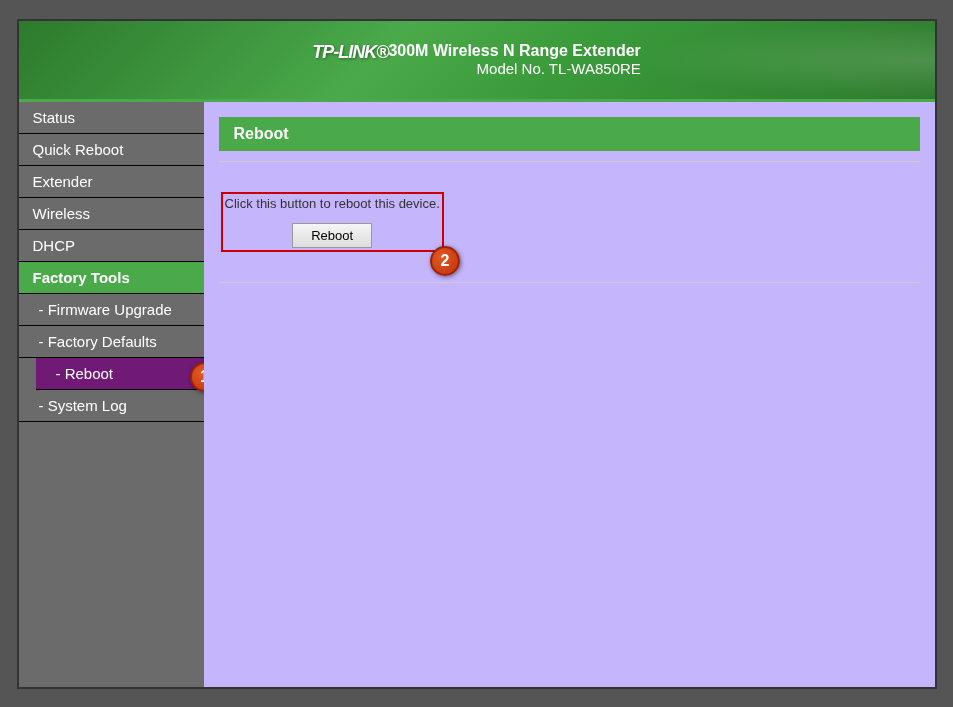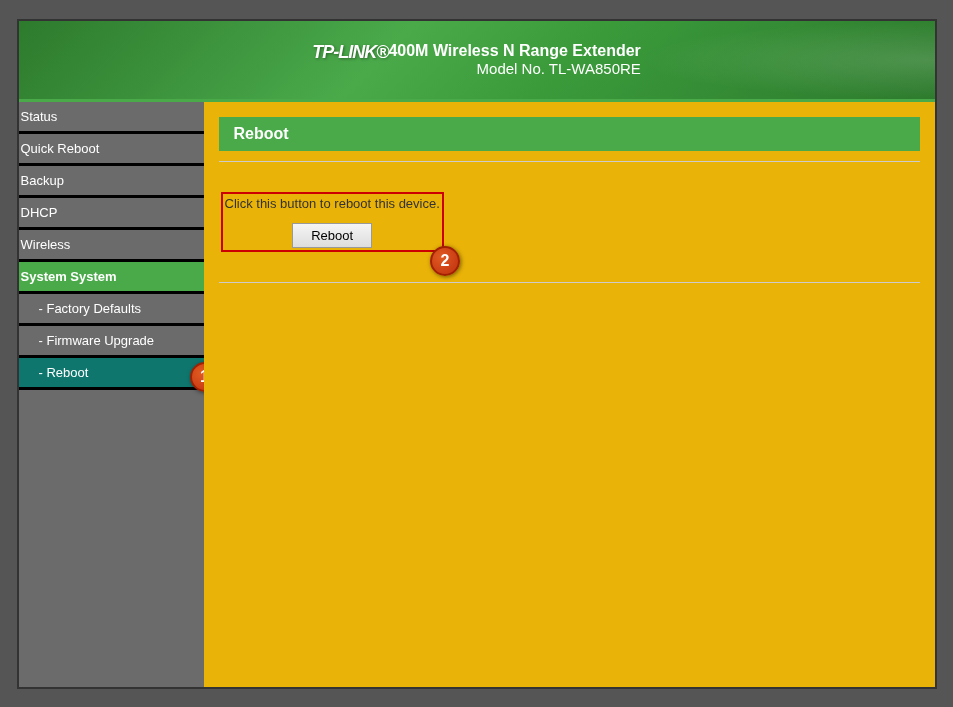--- a/index.html
+++ b/index.html
@@ -74,41 +74,42 @@
       border-top: 3px solid #4aaa4a;
     }
     
     .sidebar {
       width: 185px;
       background: #6b6b6b;
       flex-shrink: 0;
       overflow-y: auto;
     }
     .sidebar-item {
-      padding: 7px 10px 7px 2px;
+      padding: 7px 10px 7px 14px;
       color: white;
       cursor: pointer;
-      font-size: 13px;
-      border-bottom: 3px solid #000000;
+      font-size: 15px;
+      border-bottom: 1px solid #000000;
     }
     .sidebar-item.section-header {
       background: #4aaa4a;
       font-weight: bold;
     }
     .sidebar-item.highlighted {
-      background: #0f766e;
-      color: white;
+      background: #701a75;
+      color: white;
+      margin-left: 17px;
     }
     .sidebar-item.sub-item {
       padding-left: 20px;
     }
     
     .content {
       flex: 1;
-      background: #eab308;
+      background: #c4b5fd;
       overflow-y: auto;
     }
     .page-title-bar {
       background: #4aaa4a;
       color: white;
       font-size: 16px;
       font-weight: bold;
       padding: 8px 15px;
       margin: 15px 15px 0 15px;
     }
@@ -169,40 +170,41 @@
 </head>
 <body>
 
 <div class="outer-frame">
 
   <div class="header">
     <div class="logo">
       <span>TP-LINK</span><span>®</span>
     </div>
     <div class="header-info">
-      <div class="product-name">400M Wireless N Range Extender</div>
+      <div class="product-name">300M Wireless N Range Extender</div>
       <div class="model">Model No. TL-WA850RE</div>
     </div>
   </div>
 
   <div class="main-area">
 
     <div class="sidebar">
       <div class="sidebar-item">Status</div>
       <div class="sidebar-item">Quick Reboot</div>
-      <div class="sidebar-item">Backup</div>
+      <div class="sidebar-item">Extender</div>
+      <div class="sidebar-item">Wireless</div>
       <div class="sidebar-item">DHCP</div>
-      <div class="sidebar-item">Wireless</div>
-      <div class="sidebar-item section-header">System System</div>
+      <div class="sidebar-item section-header">Factory Tools</div>
+      <div class="sidebar-item sub-item">- Firmware Upgrade</div>
       <div class="sidebar-item sub-item">- Factory Defaults</div>
-      <div class="sidebar-item sub-item">- Firmware Upgrade</div>
       <div class="sidebar-item-wrapper" style="position:relative;">
         <div class="sidebar-item sub-item highlighted">- Reboot</div>
         <div class="badge" style="bottom:-2px; right:-16px; position:absolute;">1</div>
       </div>
+      <div class="sidebar-item sub-item">- System Log</div>
     </div>
 
     <div class="content">
       <div class="page-title-bar">Reboot</div>
       <hr class="content-divider">
 
       <div class="reboot-box-container">
         <div class="reboot-box">
           <div class="reboot-description">Click this button to reboot this device.</div>
           <div class="reboot-button-wrapper">

